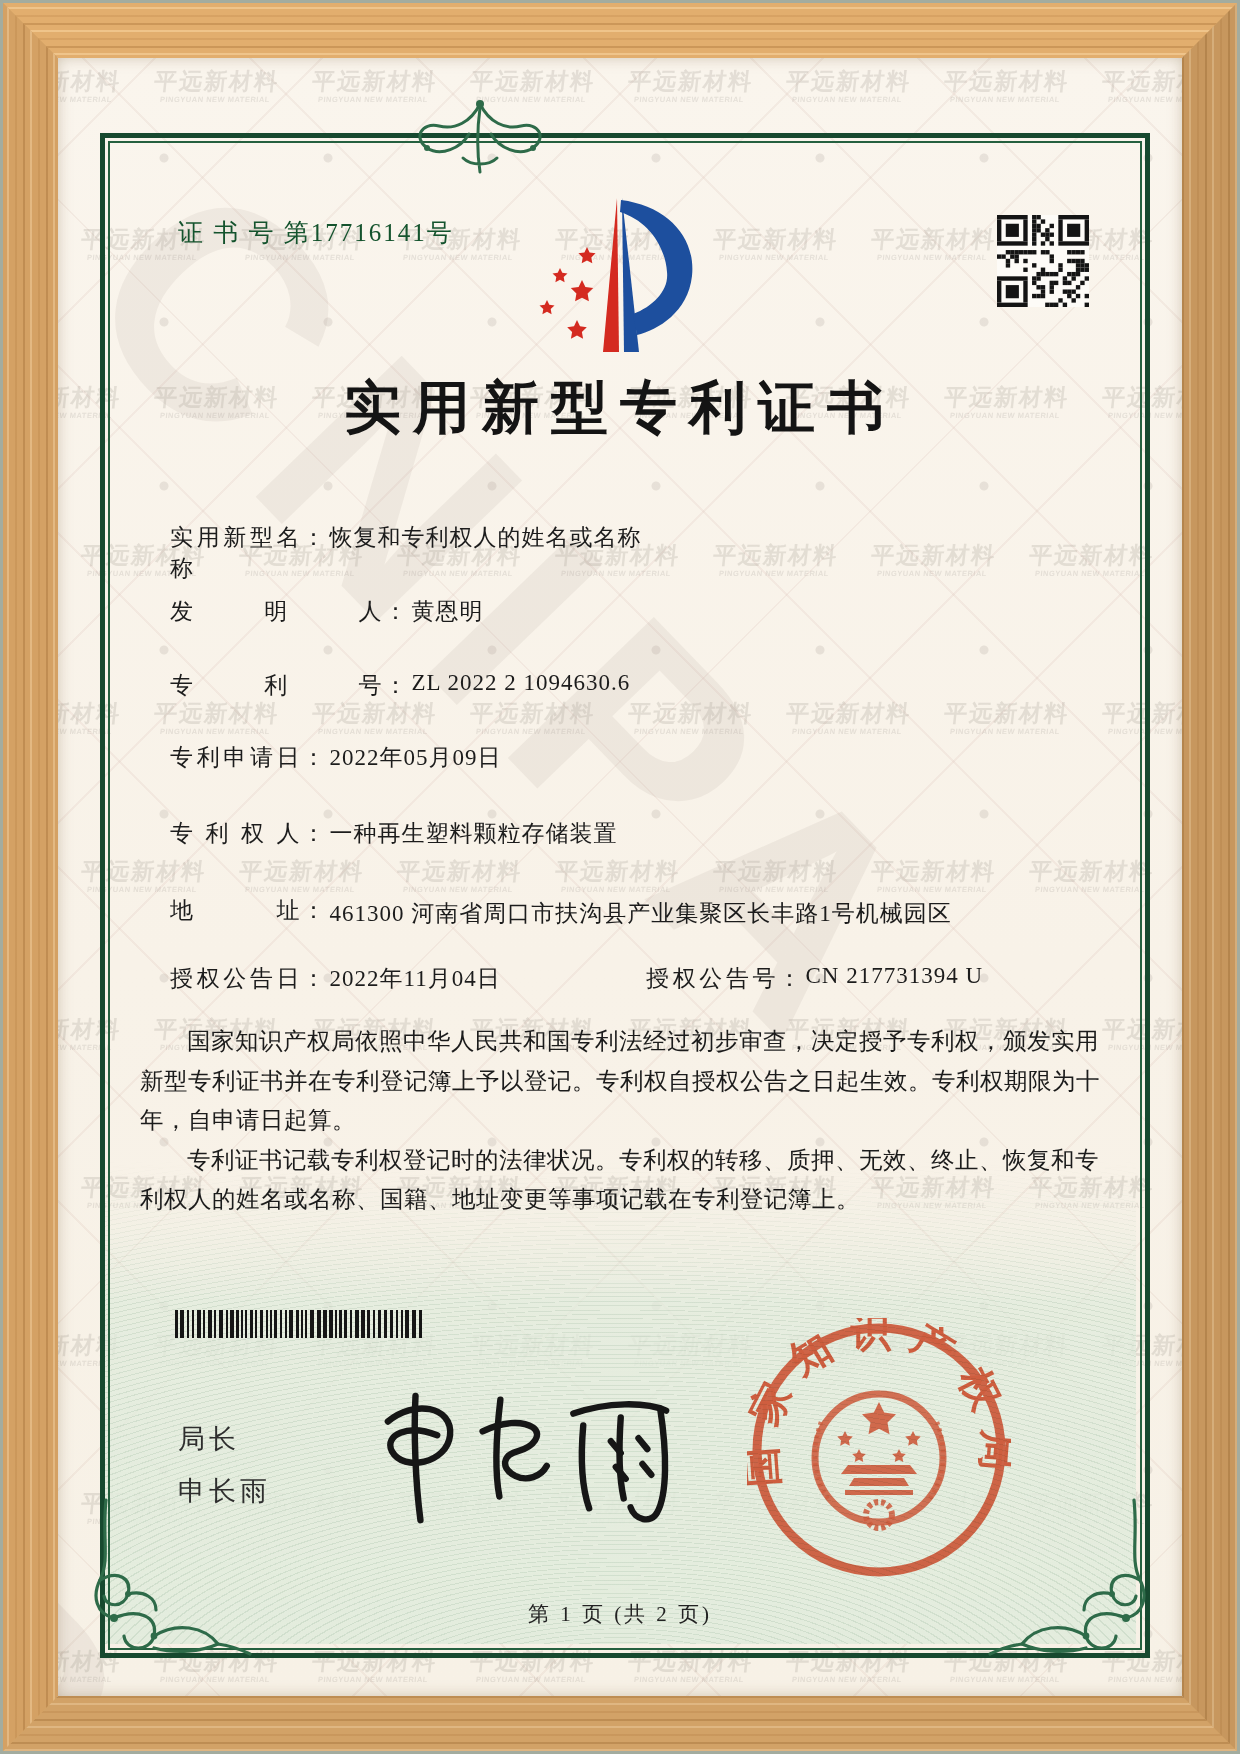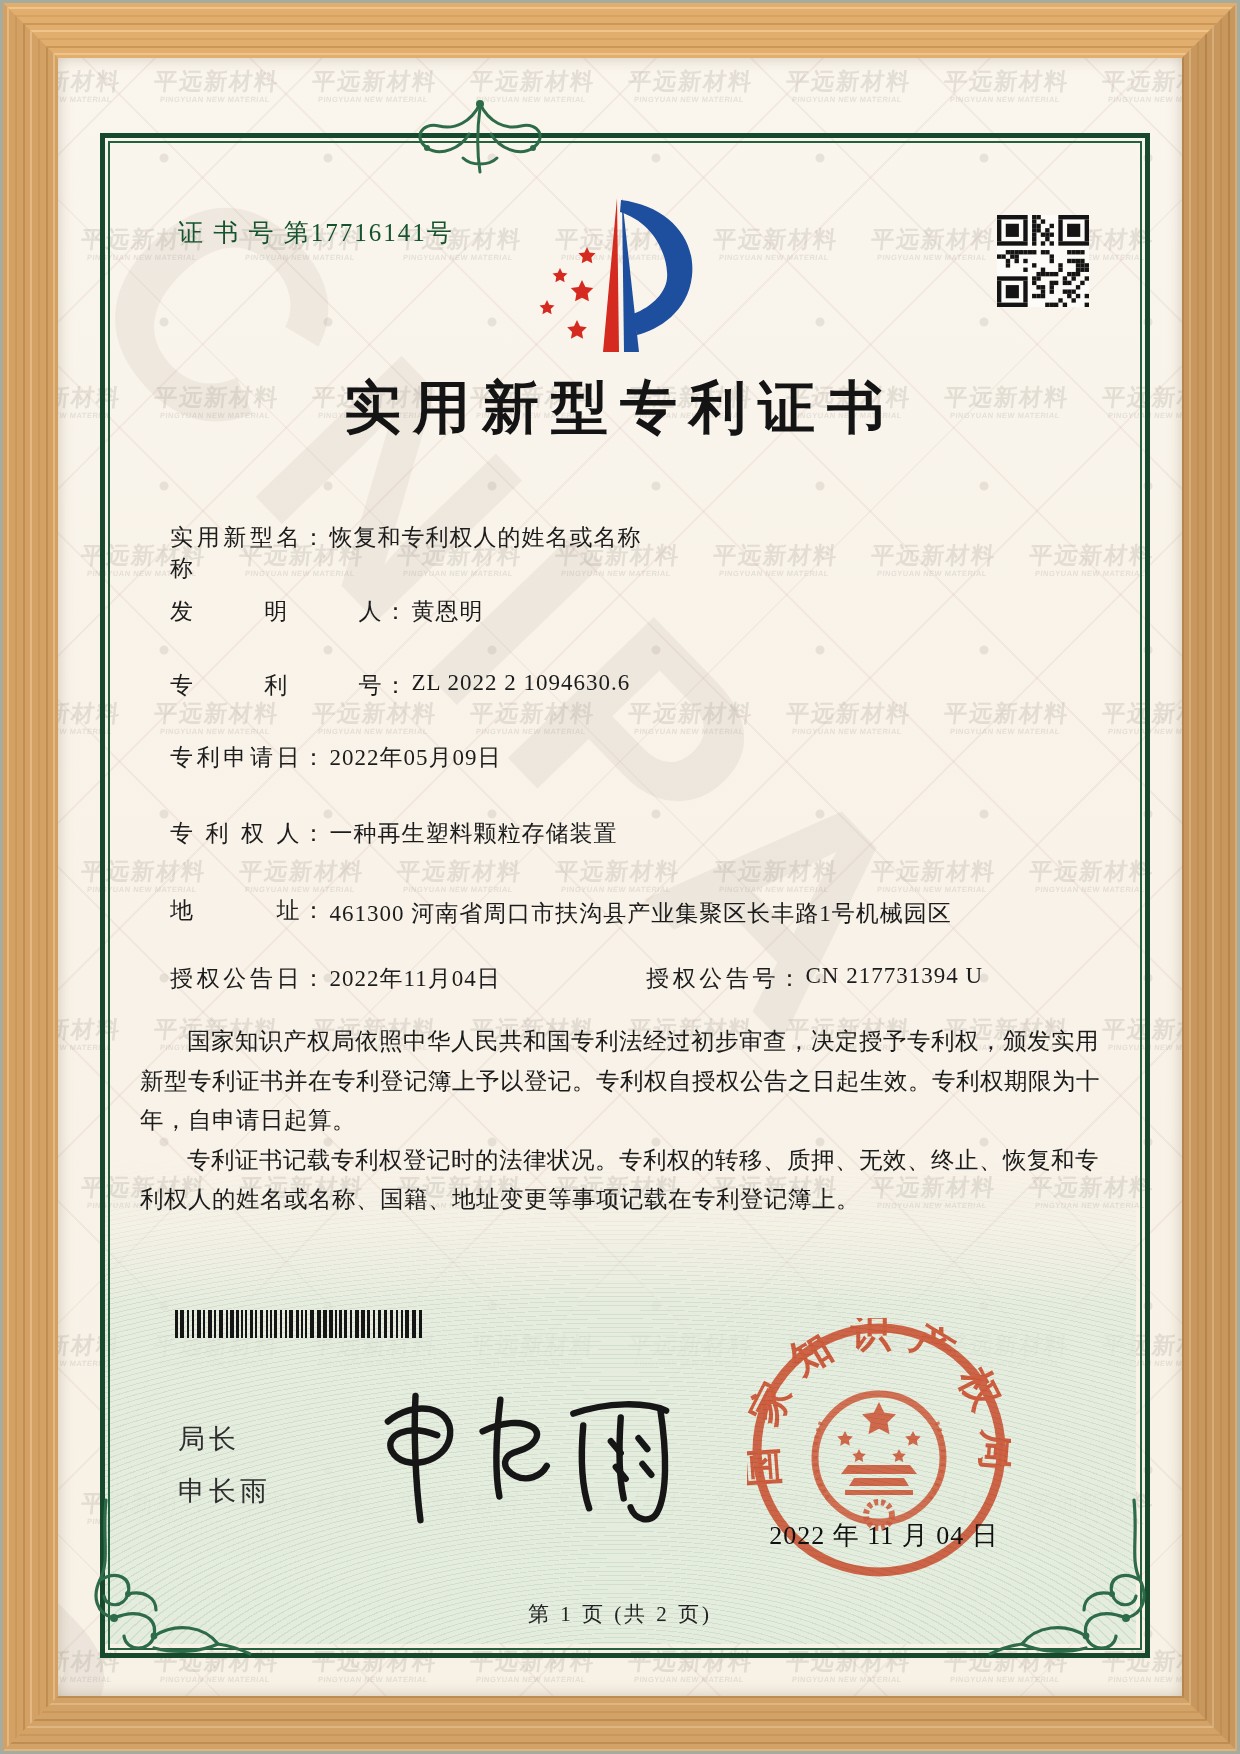--- a/index.html
+++ b/index.html
@@ -760,21 +760,20 @@
       <path d="M102,168 h60 l-5,-8 h-50 Z"></path>
       <path d="M98,172 h68 v5 h-68 Z"></path>
     </g>
     <defs>
       <path id="sealArc" d="M35.6,170.9 A104,104 0 1 1 228.4,170.9" fill="none"></path>
     </defs>
     <text font-size="40" font-weight="700" fill="#e4593a" letter-spacing="17" font-family="Liberation Sans, DejaVu Sans, sans-serif">
       <textPath href="#sealArc" startOffset="4">国家知识产权局</textPath>
     </text>
   </svg>
-  <div class="abs" id="seal-date">2022 年 11 月 04 日</div>
 
   <div class="abs" id="page-footer">第 1 页 (共 2 页)</div>
 
   <div class="wood wood-h" id="wood-top"></div>
   <div class="wood wood-h" id="wood-bottom"></div>
   <div class="wood wood-v" id="wood-left"></div>
   <div class="wood wood-v" id="wood-right"></div>
   <div id="frame-inner-shadow"></div>
   <div id="page-edge"></div>
 </div>

